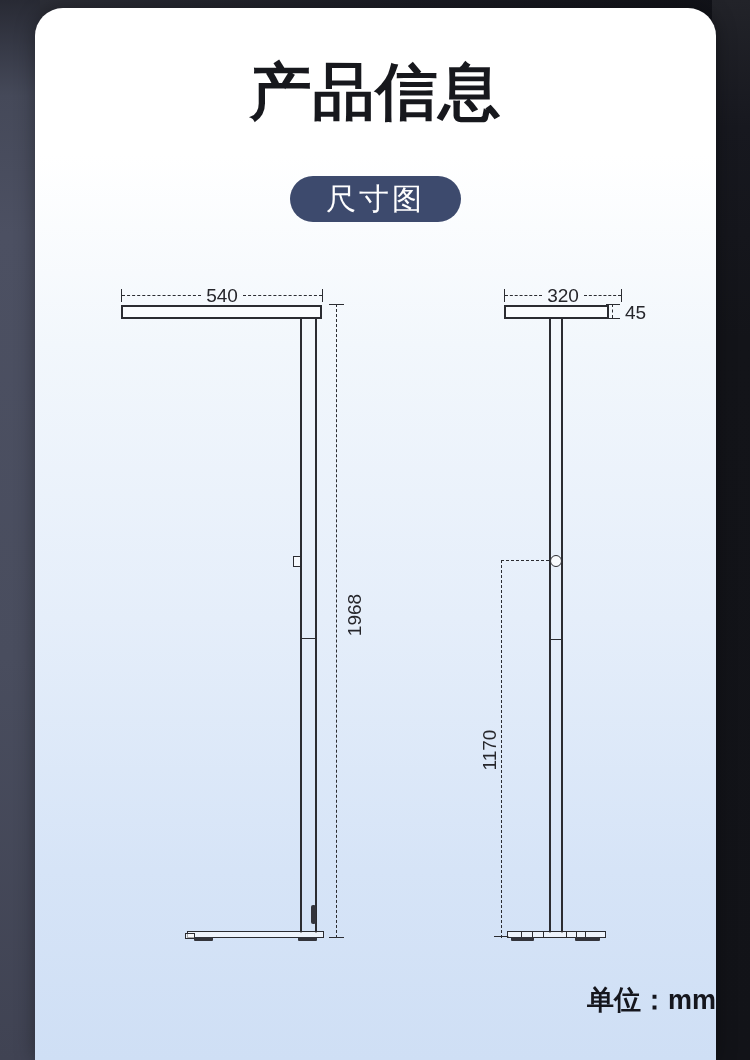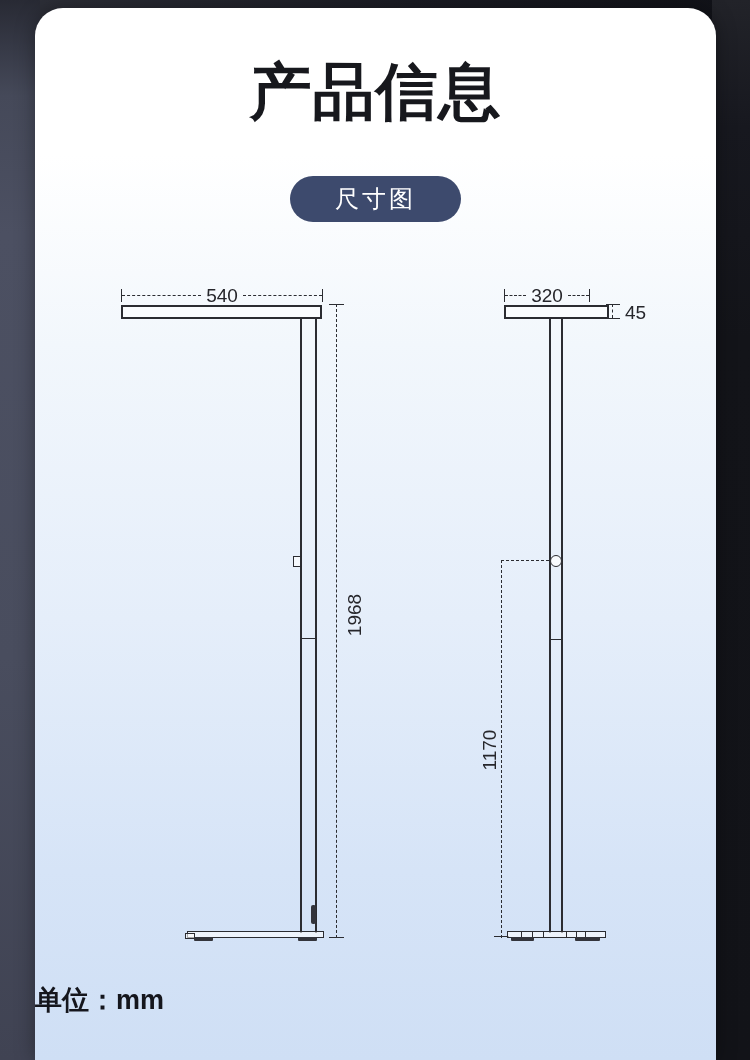--- a/index.html
+++ b/index.html
@@ -37,25 +37,25 @@
   .page-title{
     position:absolute;left:35px;top:58px;width:681px;
     text-align:center;
     font-size:62px;font-weight:900;letter-spacing:1px;
     color:#17181d;line-height:68px;
   }
   .badge{
     position:absolute;left:290px;top:176px;width:171px;height:46px;
     background:#3d4a6d;border-radius:23px;
     display:flex;align-items:center;justify-content:center;
-    color:#ffffff;font-size:24px;letter-spacing:3px;font-weight:500;
+    color:#ffffff;font-size:30px;letter-spacing:3px;font-weight:500;
   }
   .unit-note{
     position:absolute;left:35px;top:982px;width:681px;
-    text-align:left;font-size:27px;font-weight:700;color:#15161d;
+    text-align:right;font-size:27px;font-weight:700;color:#15161d;
   }
 
   
   .abs{position:absolute;}
   .hdim{position:absolute;height:20px;display:flex;align-items:center;}
   .tick-v{width:0;height:13px;border-left:1.5px solid var(--line);}
   .hdash{flex:1;height:0;border-top:1.5px dashed var(--line);}
   .dimlabel{font-size:19px;color:var(--dim-text);padding:0 5px;line-height:1;white-space:nowrap;}
   .vdash{width:0;border-left:1.5px dashed var(--line);}
   .hline{height:0;border-top:1.5px solid var(--line);}
@@ -115,21 +115,21 @@
       <div class="abs solid-dark" style="left:298px;top:937px;width:19px;height:4px;border-radius:1px;"></div>
 
       <div class="abs hline" style="left:329px;top:304px;width:15px;"></div>
       <div class="abs vdash" style="left:336px;top:304px;height:634px;"></div>
       <div class="abs hline" style="left:329px;top:937px;width:15px;"></div>
       <div class="abs vlabel" style="left:330px;top:605px;width:48px;height:20px;">1968</div>
     </div>
 
     <div>
 
-      <div class="hdim" style="left:504px;top:285px;width:86px;">
+      <div class="hdim" style="left:504px;top:285px;width:118px;">
         <span class="tick-v"></span>
         <span class="hdash"></span>
         <span class="dimlabel">320</span>
         <span class="hdash"></span>
         <span class="tick-v"></span>
       </div>
 
       <div class="abs outline" style="left:504px;top:305px;width:105px;height:14px;"></div>
 
       <div class="abs hline" style="left:606px;top:304px;width:14px;"></div>

